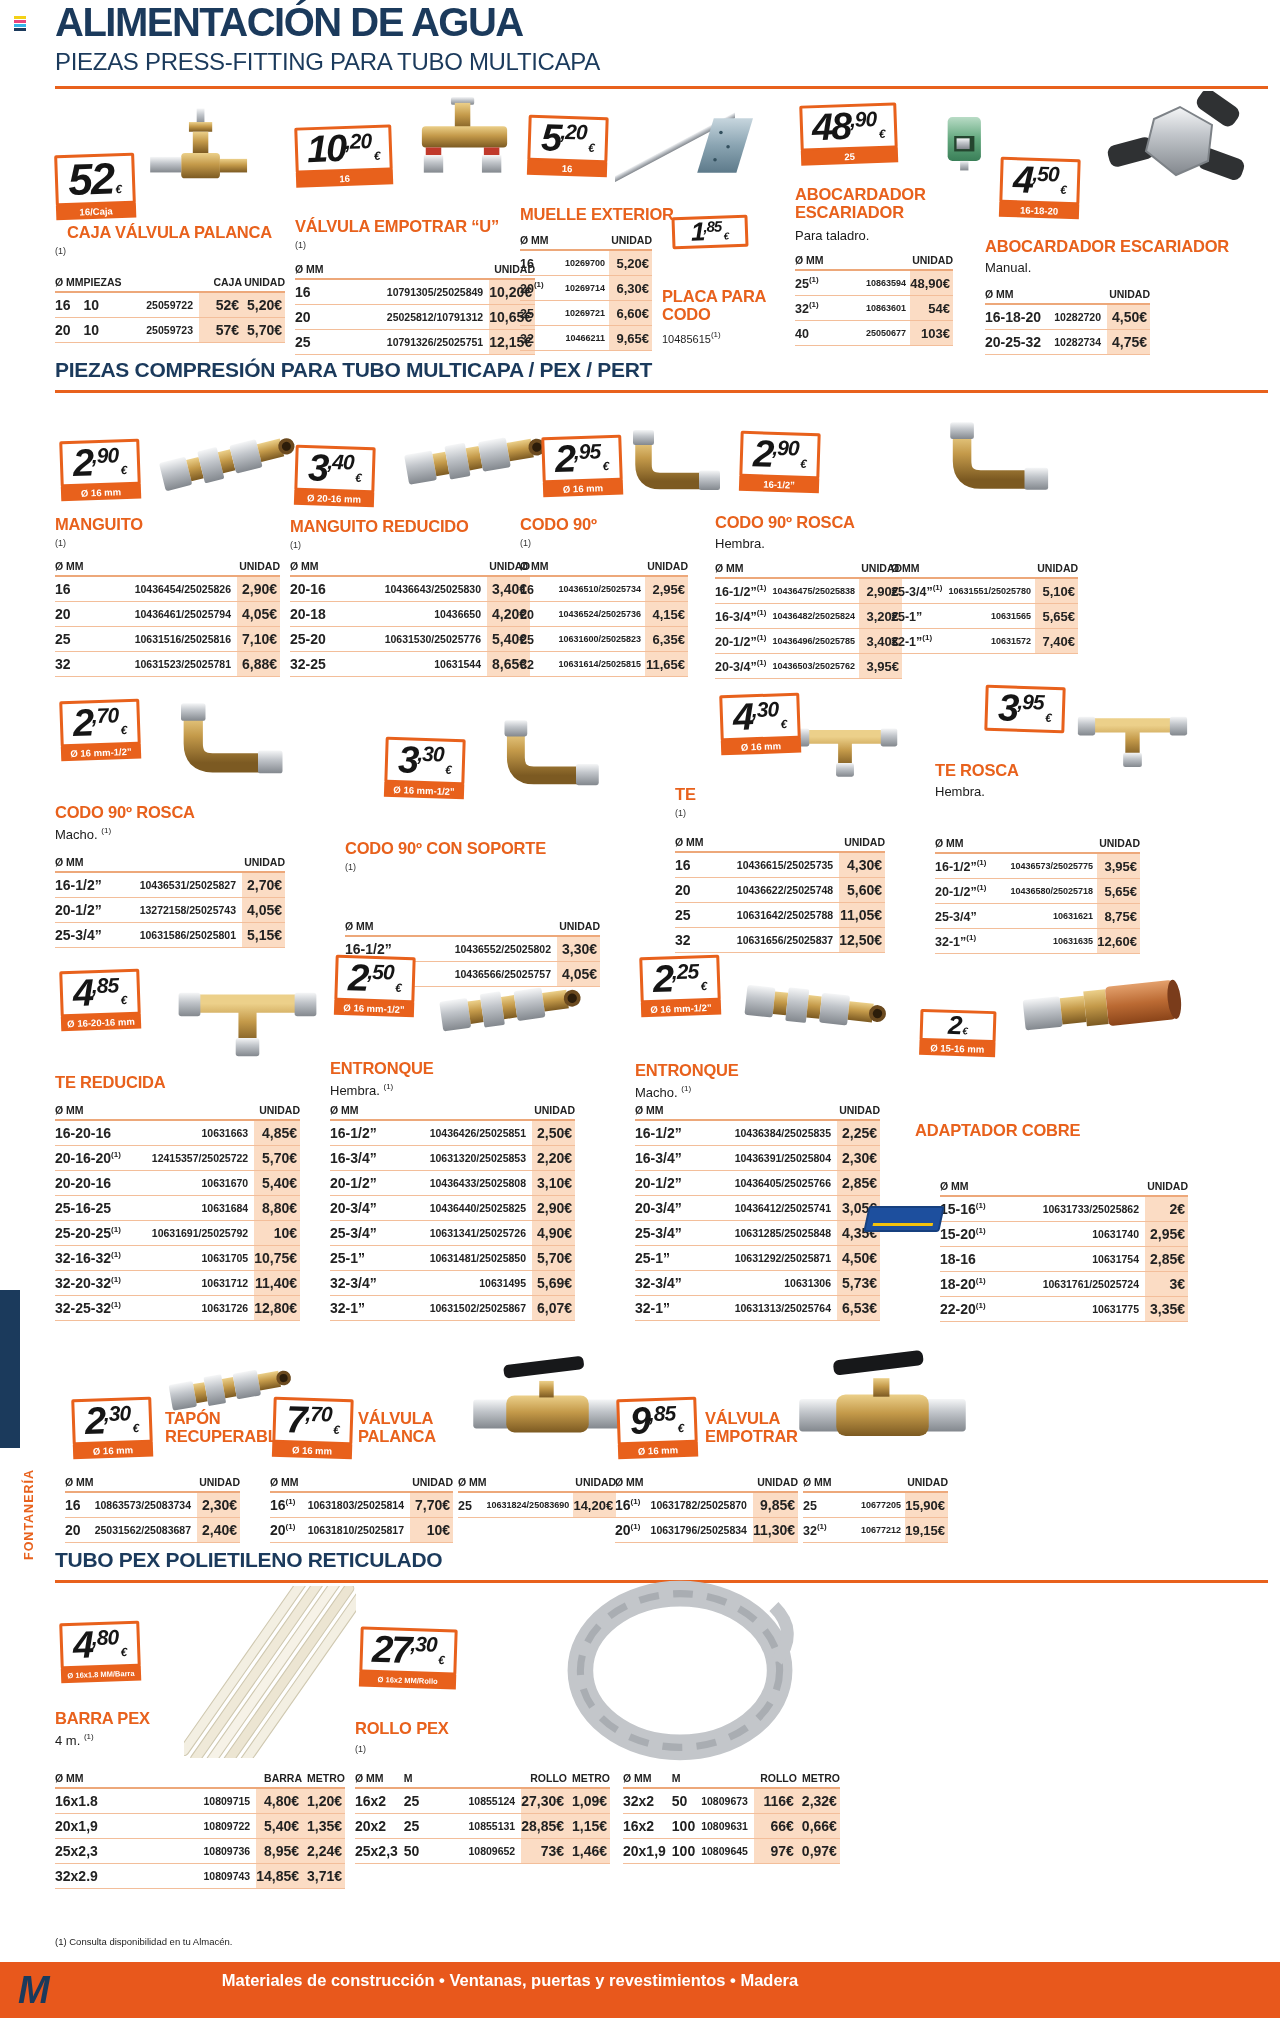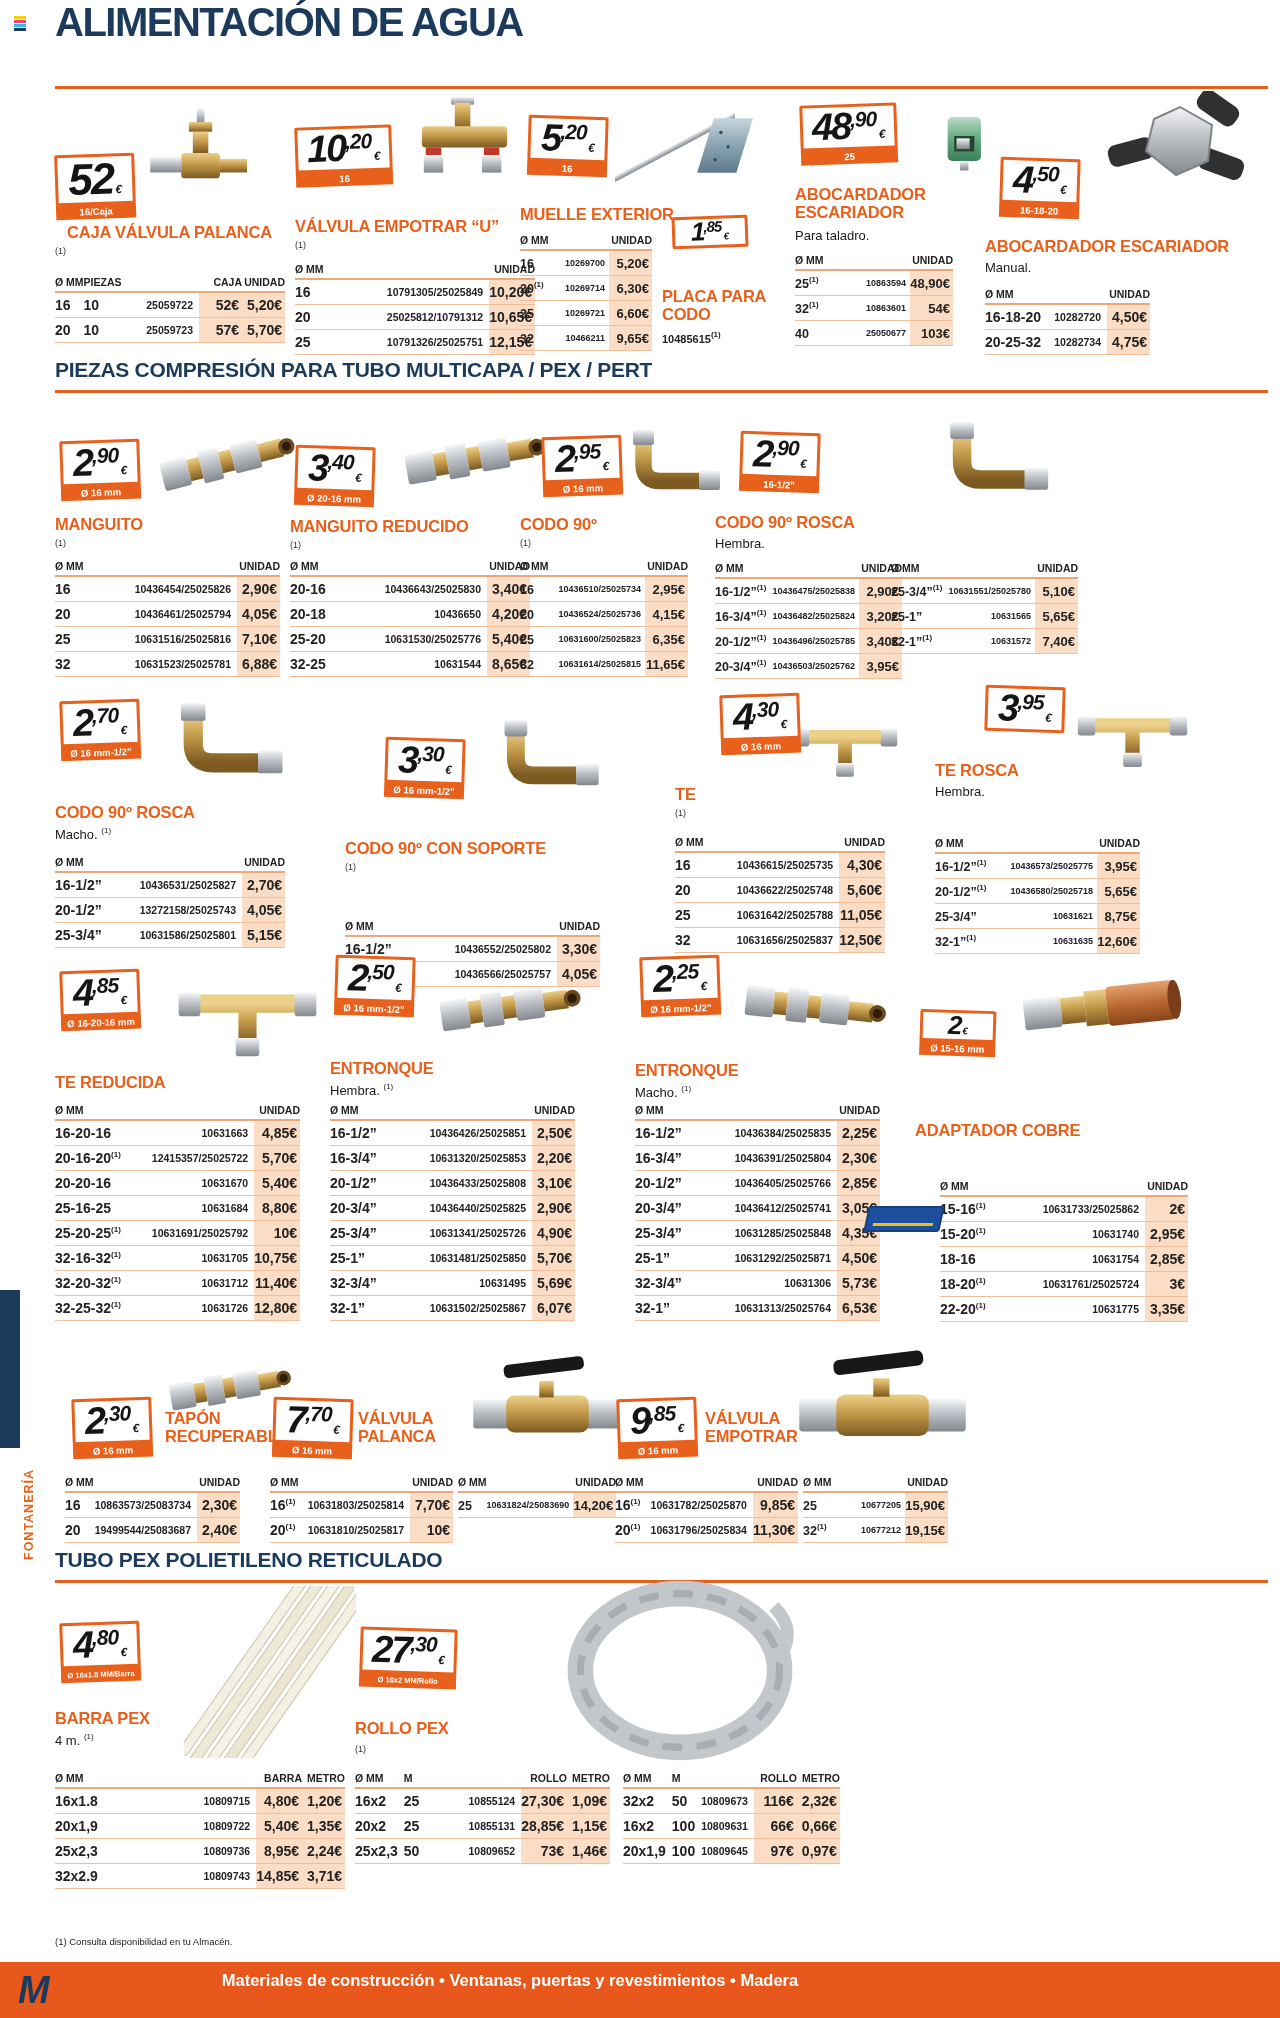--- a/index.html
+++ b/index.html
@@ -9,21 +9,21 @@
   .p{position:absolute}
   h1,h2,h3{margin:0;padding:0}
   .h1{color:#1b3a5c;font-size:40px;font-weight:bold;letter-spacing:-1.5px;white-space:nowrap}
   .hsub{color:#1b3a5c;font-size:24px;letter-spacing:-.3px;white-space:nowrap}
   .sechead{color:#1b3a5c;font-size:21px;font-weight:bold;letter-spacing:-.3px;white-space:nowrap}
   .rule{position:absolute;height:3px;background:#e8611c}
   .ptitle{position:absolute;color:#e8611c;font-size:16.5px;font-weight:bold;line-height:1.08;letter-spacing:-.2px}
   .nw{white-space:nowrap}
   .psub{position:absolute;font-size:13px;color:#1a1a1a}
   .note{position:absolute;font-size:9px;color:#333}
-  .pcode{position:absolute;font-size:11px;color:#222;font-weight:bold}
+  .pcode{position:absolute;font-size:11px;color:#222;font-weight:normal}
   sup.fn{font-size:8px;vertical-align:6px}
   
   .tag{position:absolute;background:#fff;border:3px solid #e8611c;border-radius:2px;
        padding:3px 9px 5px;text-align:center;transform:rotate(-2deg);min-width:56px;z-index:3}
   .tag.rB{transform:rotate(1.8deg)}
   .tp{font-weight:bold;font-style:italic;line-height:.85;color:#151515;white-space:nowrap}
   .ti{font-size:38px;letter-spacing:-2px}
   .td{font-size:21px;position:relative;top:-12px;letter-spacing:-1px}
   .te{font-size:12px;margin-left:2px}
   .tag.lg .ti{font-size:44px}
@@ -185,20 +185,21 @@
 
 <div id="page">
 
   <div class="abs regmark" style="left:14px;top:16px">
     <div style="background:#f3d117"></div>
       <div style="background:#e8467c"></div>
     <div style="background:#35b6e9"></div>
       <div style="background:#1b3a5c"></div>
   </div>
   <h1 class="abs h1" style="left:55px;top:0">ALIMENTACIÓN DE AGUA</h1>
+  <div class="abs hsub" style="left:55px;top:48px">PIEZAS PRESS-FITTING PARA TUBO MULTICAPA</div>
   <div class="rule" style="left:55px;top:86px;width:1213px"></div>
 
   <div class="p" style="left:55px;top:96px;width:235px">
     <svg class="pimg" style="left:70px;top:0;width:155px;height:118px" viewBox="0 0 160 100">
         <use href="#sym-cart"></use>
       </svg>
     <div class="tag lg" style="left:0;top:58px">
       <div class="tp"><span class="ti">52</span><span class="td"></span><span class="te">€</span></div>
       <div class="tb">16/Caja</div>
     </div>
@@ -1024,21 +1025,21 @@
         </thead>
       <tbody>
 
       <tr>
             <td class="cd"><span>16</span><sup class="fn"></sup></td>
             <td class="cc">10863573/25083734</td>
             <td class="cu">2,30€</td>
           </tr>
           <tr>
             <td class="cd"><span>20</span><sup class="fn"></sup></td>
-            <td class="cc">19499544/25083687</td>
+            <td class="cc">25031562/25083687</td>
             <td class="cu">2,40€</td>
           </tr>
         </tbody>
     </table>
   </div>
 
   <div class="p" style="left:270px;top:1392px;width:335px">
     <svg class="pimg" style="left:195px;top:-55px;width:165px;height:125px" viewBox="0 0 160 100">
         <use href="#sym-ballvalve"></use>
       </svg>

